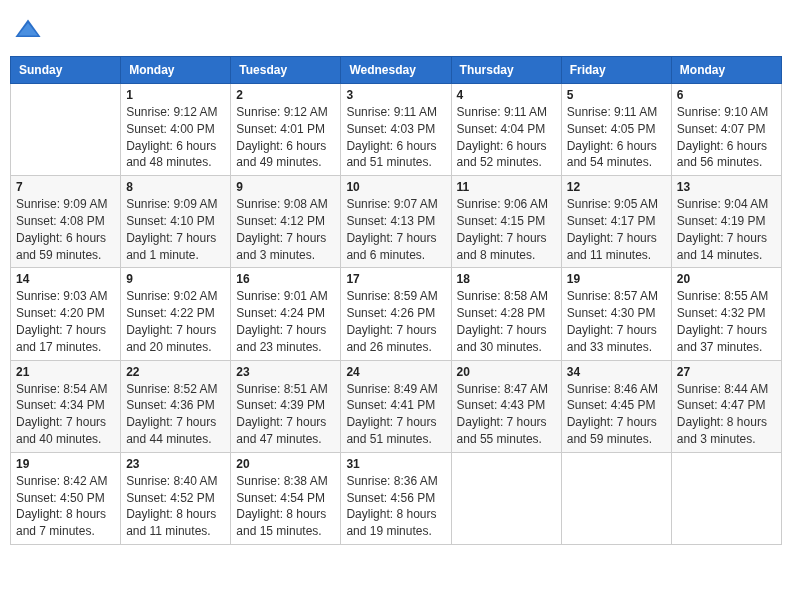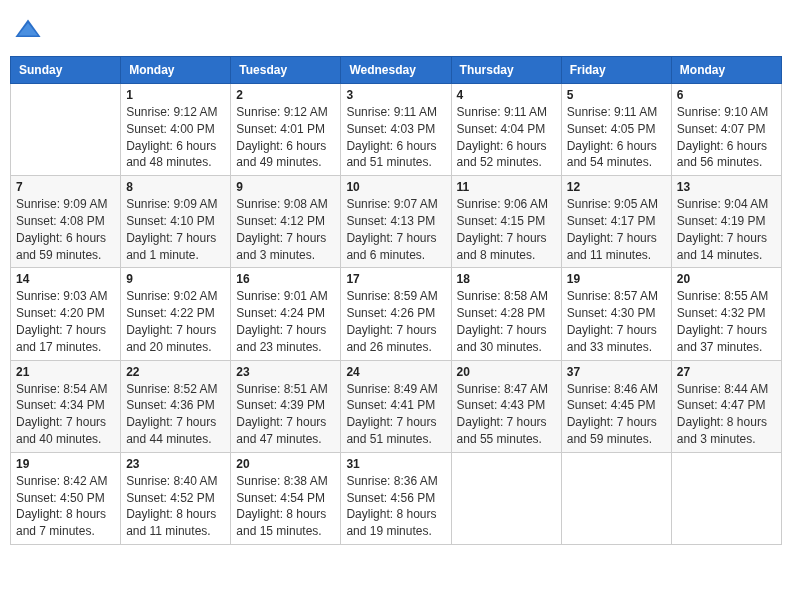--- a/index.html
+++ b/index.html
@@ -226,21 +226,21 @@
         </td>
         <td>
           <div class="day-number">24</div>
           <div class="day-info">Sunrise: 8:49 AM<br>Sunset: 4:41 PM<br>Daylight: 7 hours and 51 minutes.</div>
         </td>
         <td>
           <div class="day-number">20</div>
           <div class="day-info">Sunrise: 8:47 AM<br>Sunset: 4:43 PM<br>Daylight: 7 hours and 55 minutes.</div>
         </td>
         <td>
-          <div class="day-number">37</div>
+          <div class="day-number">34</div>
           <div class="day-info">Sunrise: 8:46 AM<br>Sunset: 4:45 PM<br>Daylight: 7 hours and 59 minutes.</div>
         </td>
         <td>
           <div class="day-number">27</div>
           <div class="day-info">Sunrise: 8:44 AM<br>Sunset: 4:47 PM<br>Daylight: 8 hours and 3 minutes.</div>
         </td>
       </tr>
       <tr>
         <td>
           <div class="day-number">19</div>

